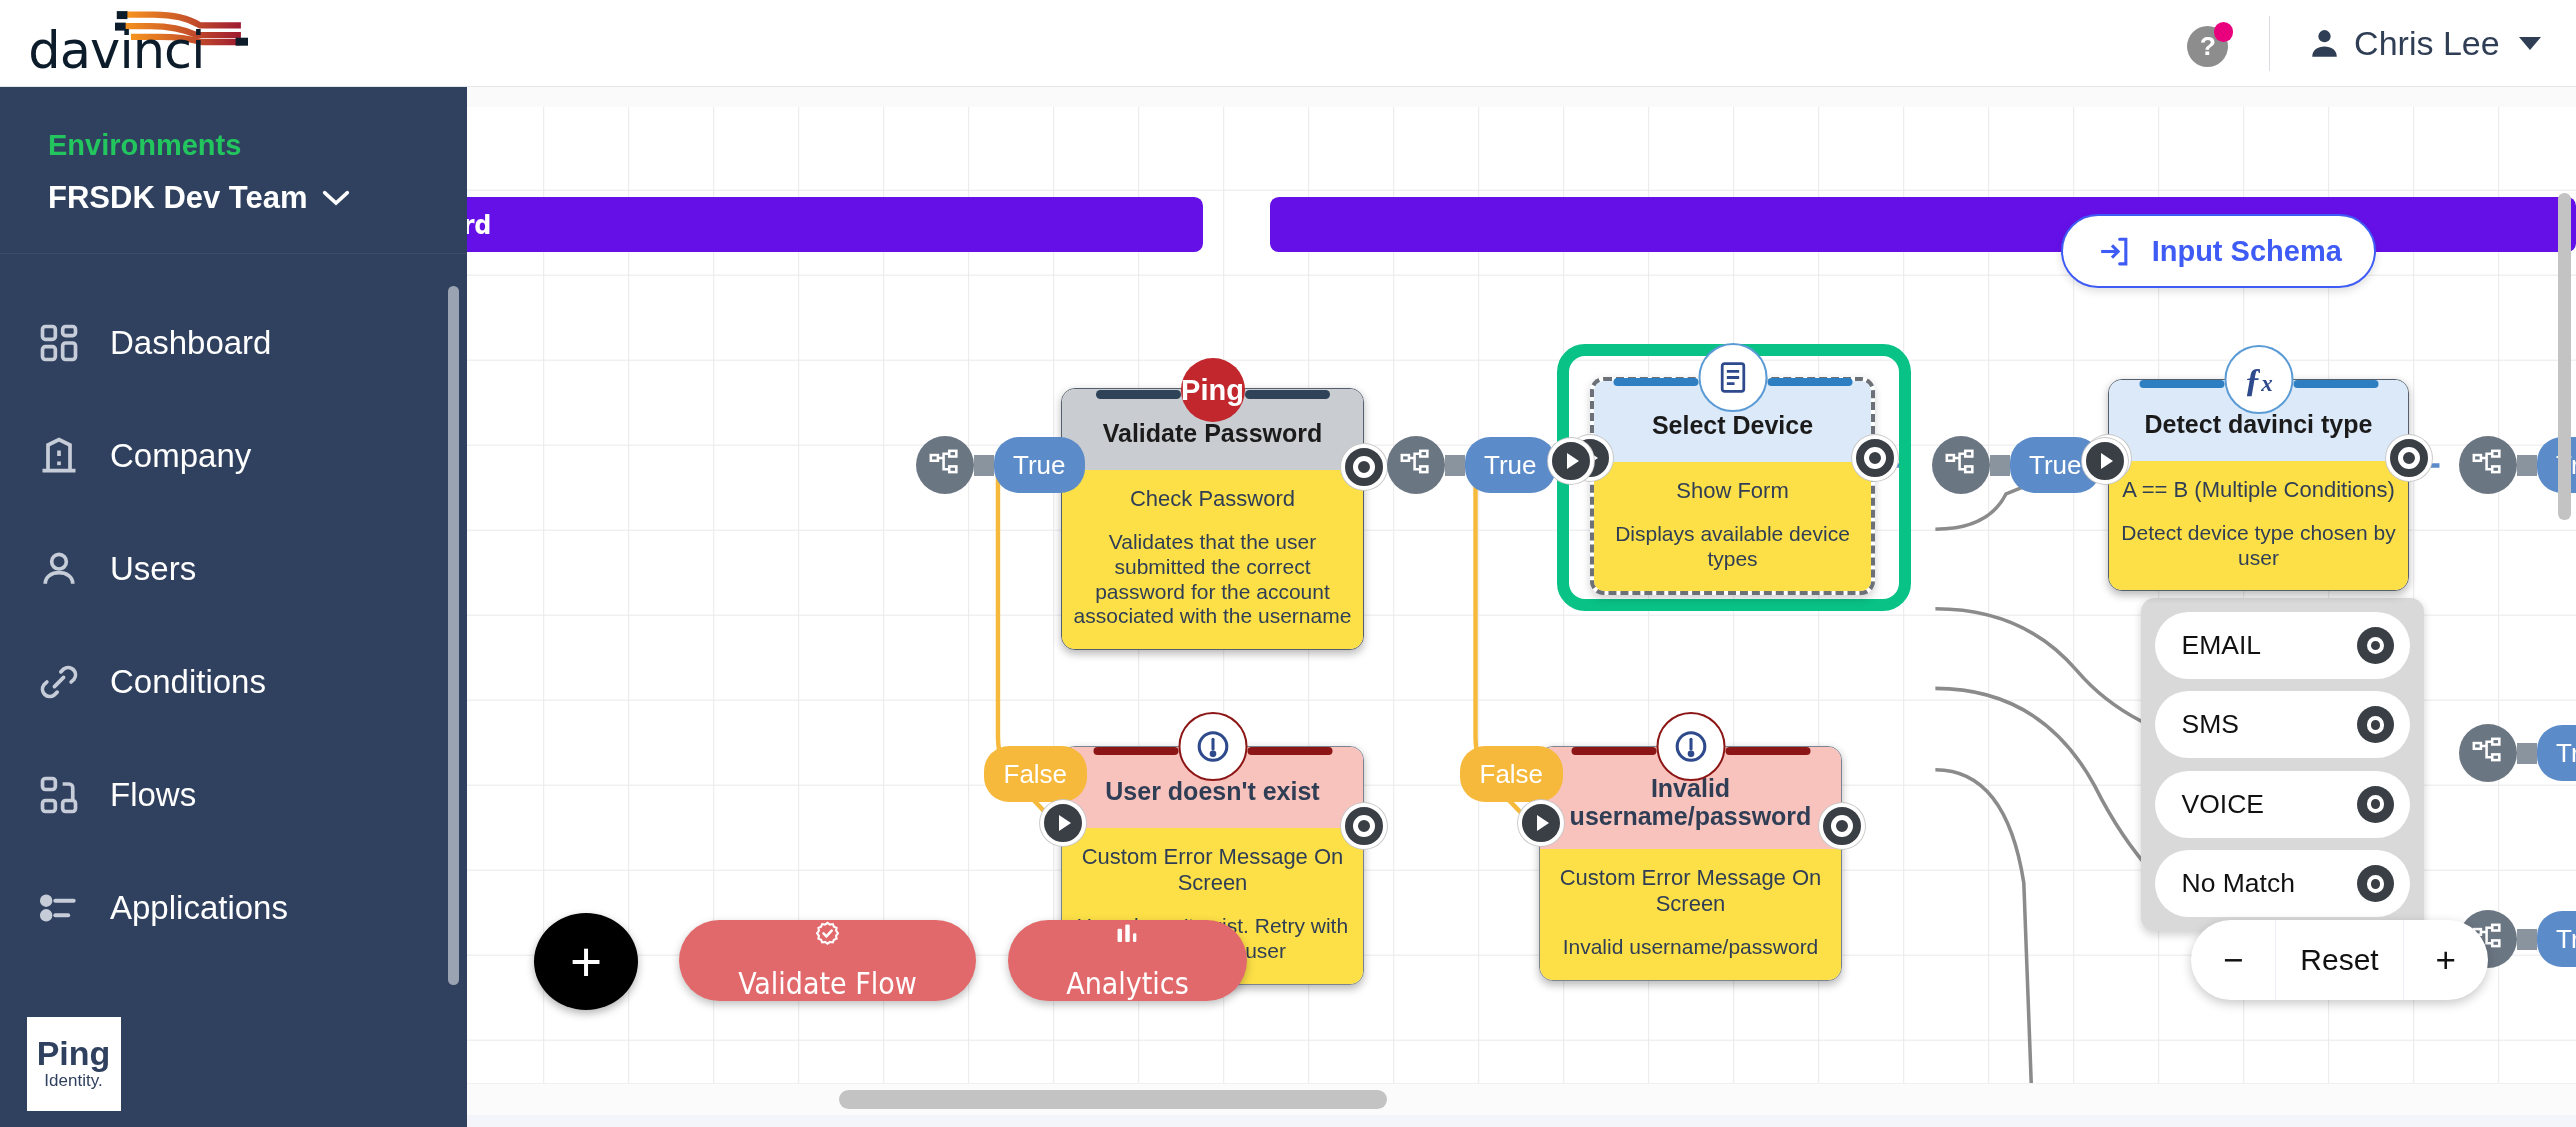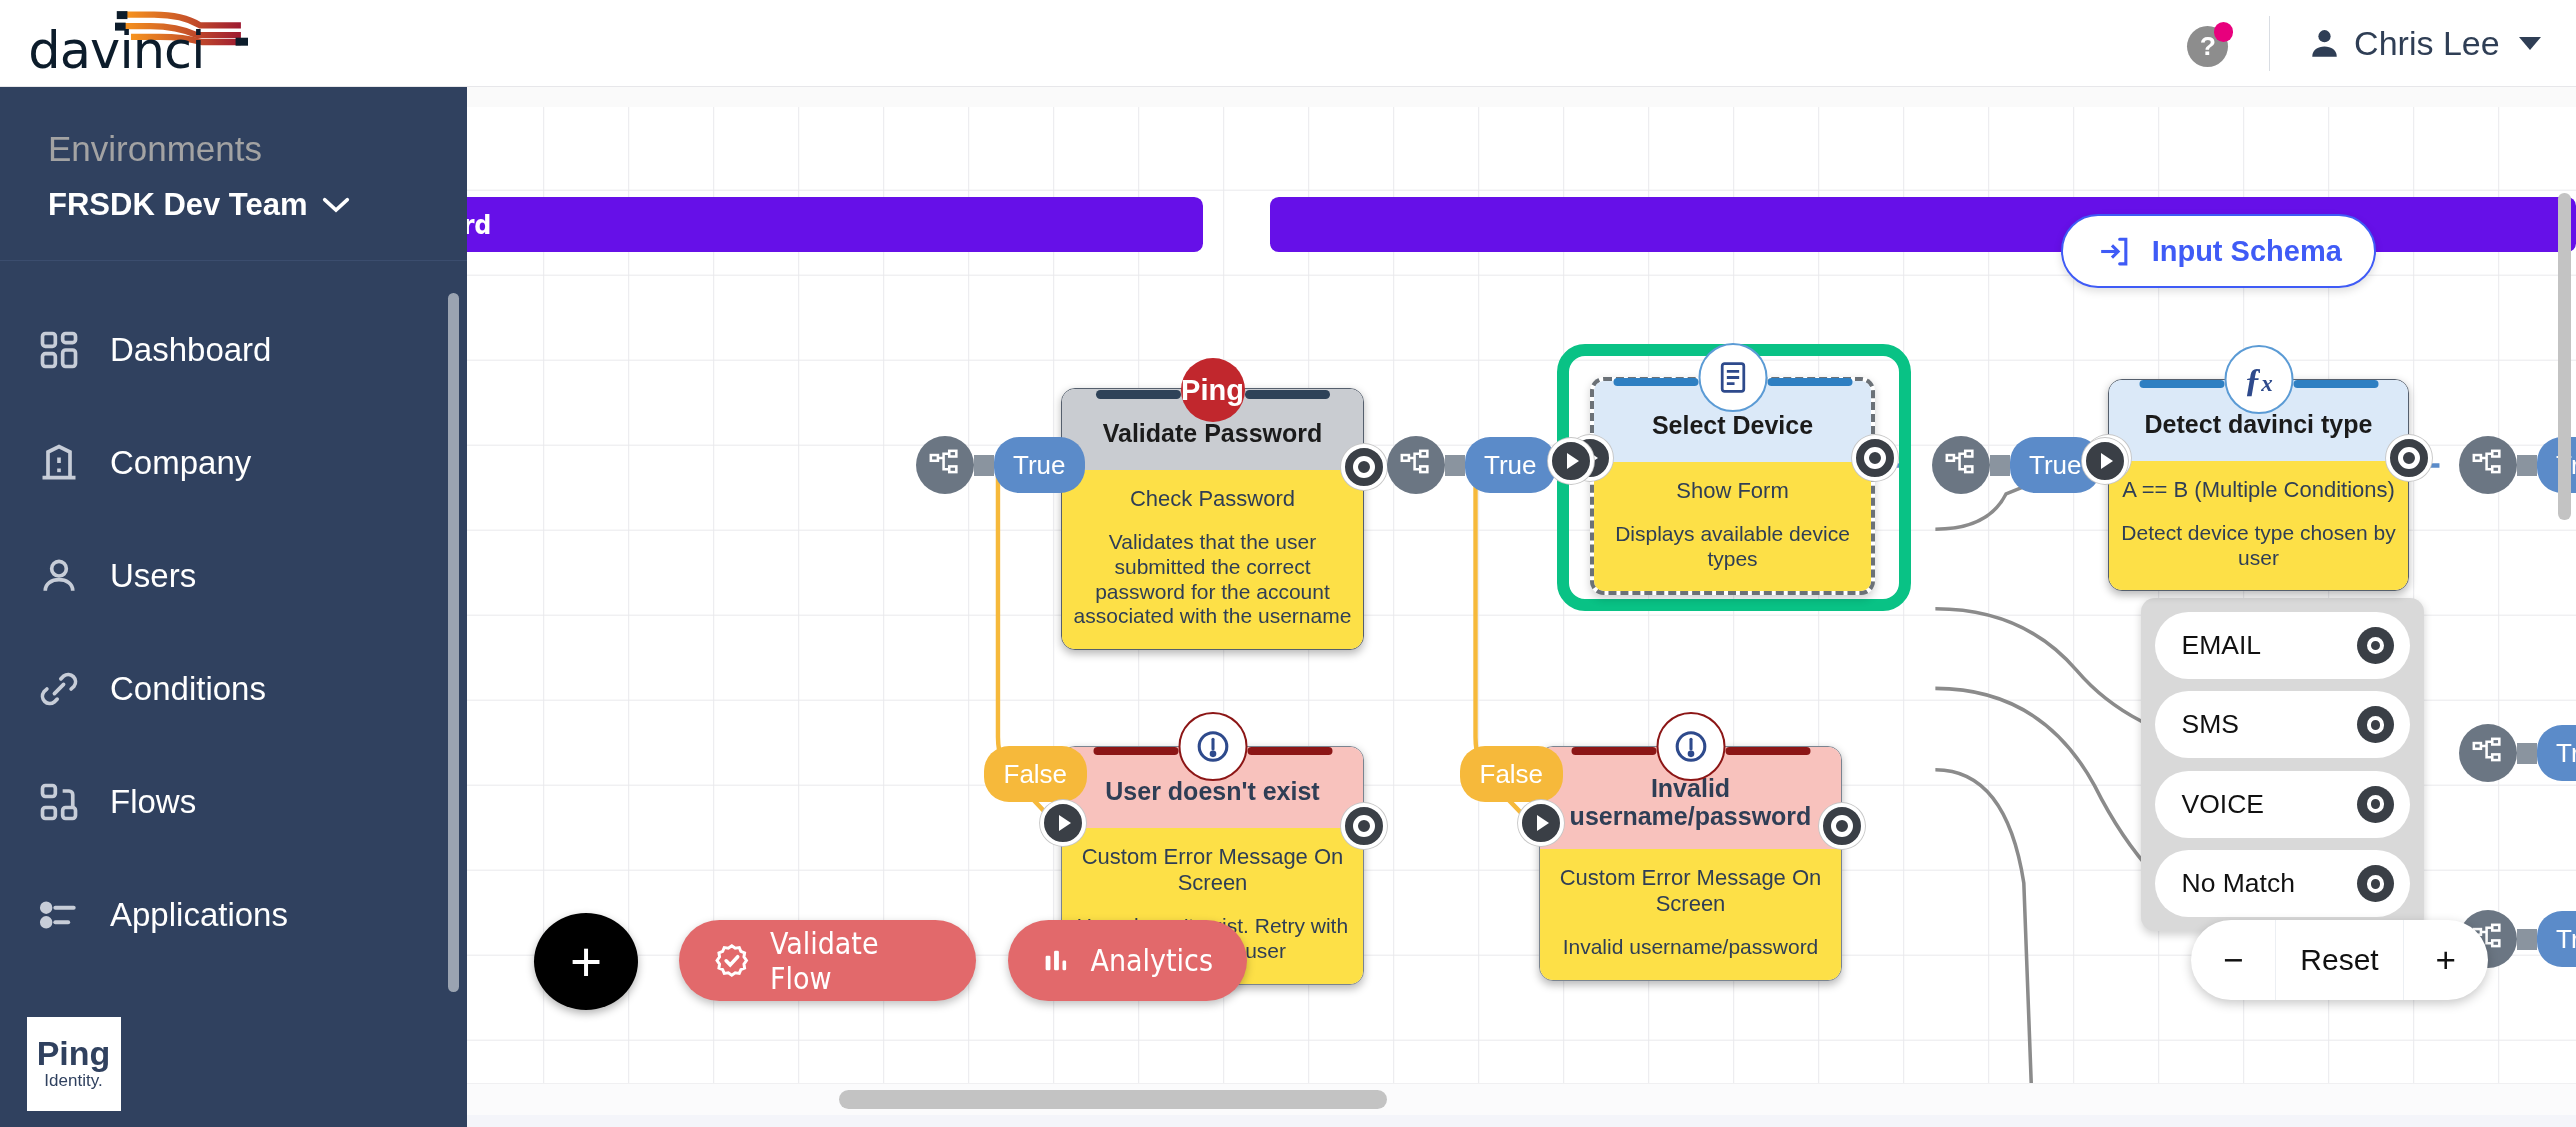--- a/index.html
+++ b/index.html
@@ -53,21 +53,21 @@
     border-left: 11.5px solid transparent; border-right: 11.5px solid transparent;
     border-top: 13.3px solid #2f3e55;
   }
 
   
   .sidebar {
     position: absolute; left: 0; top: 87px; width: 467px; height: 1040px;
     background: #30415f; z-index: 30;
   }
   .env-block { padding: 42px 0 0 48px; }
-  .env-label { color: #a3a3a3; font-size: 35px; font-weight: 400; }
+  .env-label { color: #22c55e; font-size: 29px; font-weight: 700; }
   .env-name {
     color: #ffffff; font-size: 31px; font-weight: bold; margin-top: 17.7px;
     display: flex; align-items: center; gap: 14px; cursor: pointer;
   }
   .env-chevron { display: inline-block; }
   .env-sep { height: 1.8px; background: #3b4d6e; margin-top: 37px; }
 
   .nav { margin-top: 32px; position: relative; }
   .nav-item {
     display: flex; align-items: center; height: 113px;
@@ -245,20 +245,21 @@
     display: flex; align-items: center; justify-content: center;
     font-size: 55px; font-weight: 300; cursor: pointer; z-index: 25;
     box-shadow: 0 3.5px 8.8px rgba(0,0,0,0.3);
   }
   .pill-btn {
     position: absolute; top: 920px; height: 81px;
     background: #e2696b; border-radius: 41px;
     display: flex; align-items: center; justify-content: flex-start; gap: 19.5px;
     padding: 0 34px; cursor: pointer; z-index: 25;
     box-shadow: 0 3.5px 8.8px rgba(0,0,0,0.25);
+    flex-direction: column;
   }
   .pill-btn-label {
     color: #ffffff; font-size: 30px; font-weight: 400;
     font-family: "DejaVu Sans Condensed","Liberation Sans", sans-serif;
   }
 
   .zoom-ctl {
     position: absolute; left: 2191px; top: 920px;
     width: 297px; height: 80px; background: #ffffff; border-radius: 40px;
     display: flex; align-items: center; z-index: 25;

